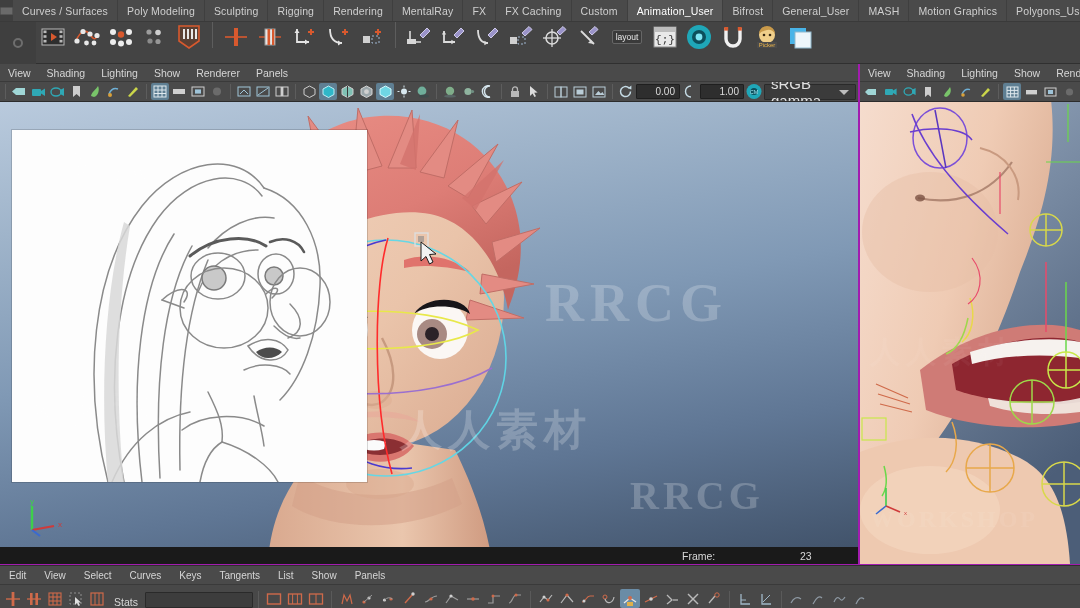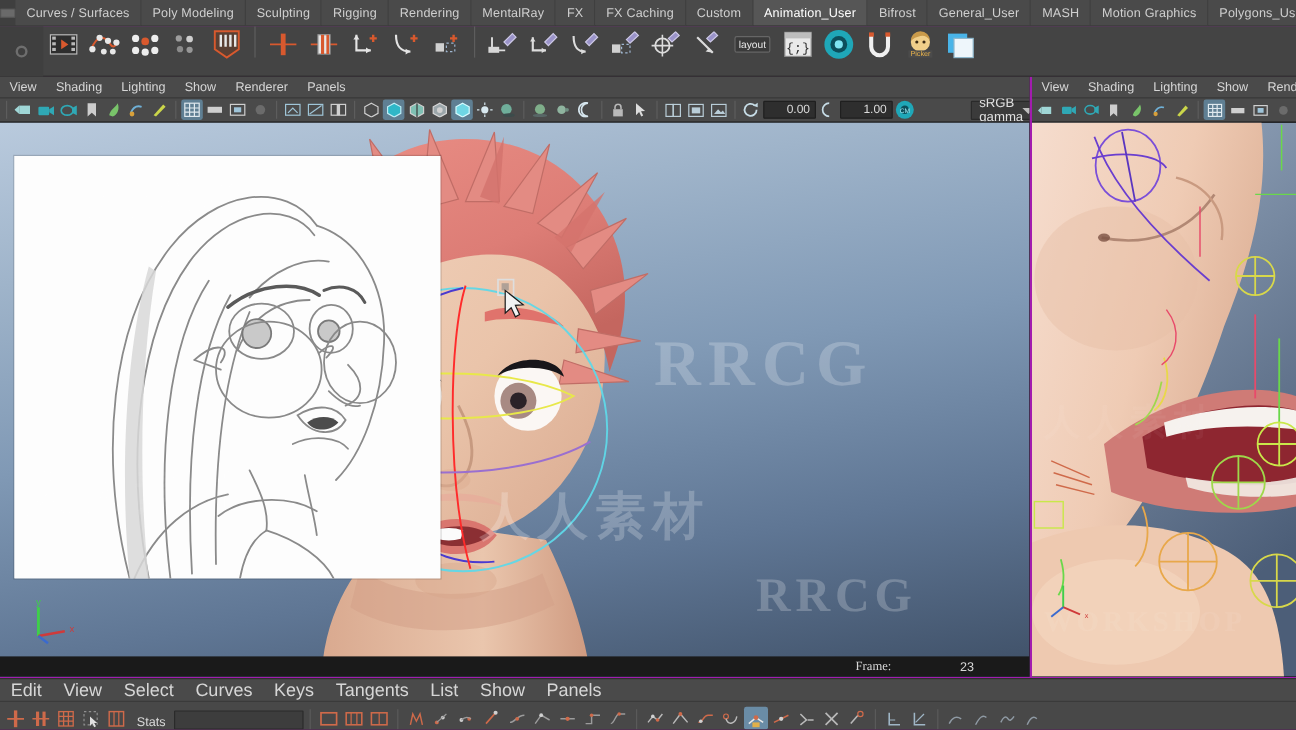--- a/index.html
+++ b/index.html
@@ -79,24 +79,23 @@
   }
   .tbtn.on { background: #5f7f93; }
   .tsep { width: 1px; height: 15px; background: #5d5d5d; margin: 0 3px; flex: 0 0 auto; }
   .numfield {
     height: 15px; min-width: 44px; background: #2e2e2e; border: 1px solid #1f1f1f;
     color: #dcdcdc; font-size: 10px; display: flex; align-items: center;
     justify-content: flex-end; padding: 0 4px; border-radius: 1px; flex: 0 0 auto;
   }
   .gammafield {
     height: 16px; flex: 1 1 auto; min-width: 60px; background: #3b3b3b;
-    border: 1px solid #2a2a2a; color: #e0e0e0; font-size: 11px;
+    border: 1px solid #2a2a2a; color: #e0e0e0; font-size: 15px;
     display: flex; align-items: center; padding: 0 6px; position: relative;
     border-radius: 1px;
-    margin-left: 45px;
   }
   .gammafield .caret {
     position: absolute; right: 6px; top: 50%; margin-top: -2px;
     border-left: 5px solid transparent; border-right: 5px solid transparent;
     border-top: 5px solid #bdbdbd;
   }
 
   
   #vp-left {
     position: absolute; left: 0; top: 64px; width: 858px; height: 500px;
@@ -126,33 +125,33 @@
     font-family: "Liberation Serif", serif;
   }
   .wm-cn { font-family: "DejaVu Sans", sans-serif; letter-spacing: 6px; }
 
   
   .frame-strip {
     position: absolute; left: 0; bottom: 0; width: 100%; height: 17px;
     background: #1a1a1a; color: #d8d8d8; font-size: 10.5px;
     display: flex; align-items: center;
   }
-  .frame-strip .lbl { position: absolute; left: 713px; font-family: Liberation Serif, serif; }
+  .frame-strip .lbl { position: absolute; left: 682px; }
   .frame-strip .val { position: absolute; left: 776px; margin-left: 24px; }
 
   
   .axis-gizmo { position: absolute; left: 18px; bottom: 26px; width: 48px; height: 42px; }
 
   
   .bottom-menu {
     position: absolute; left: 0; top: 565px; width: 1080px; height: 20px;
     background: #4a4a4a; display: flex; align-items: center;
     border-top: 1px solid #2f2f2f; border-bottom: 1px solid #3a3a3a;
   }
-  .bottom-menu .mi { font-size: 15px; color: #d6d6d6; padding: 0 9px; }
+  .bottom-menu .mi { font-size: 10px; color: #d6d6d6; padding: 0 9px; }
 
   .bottom-tools {
     position: absolute; left: 0; top: 585px; width: 1080px; height: 23px;
     background: #484848; display: flex; align-items: flex-end; padding: 0 3px; gap: 1px;
     overflow: hidden;
   }
   .bbtn {
     width: 20px; height: 19px; display: flex; align-items: center; justify-content: center;
     flex: 0 0 auto; border-radius: 2px;
   }

